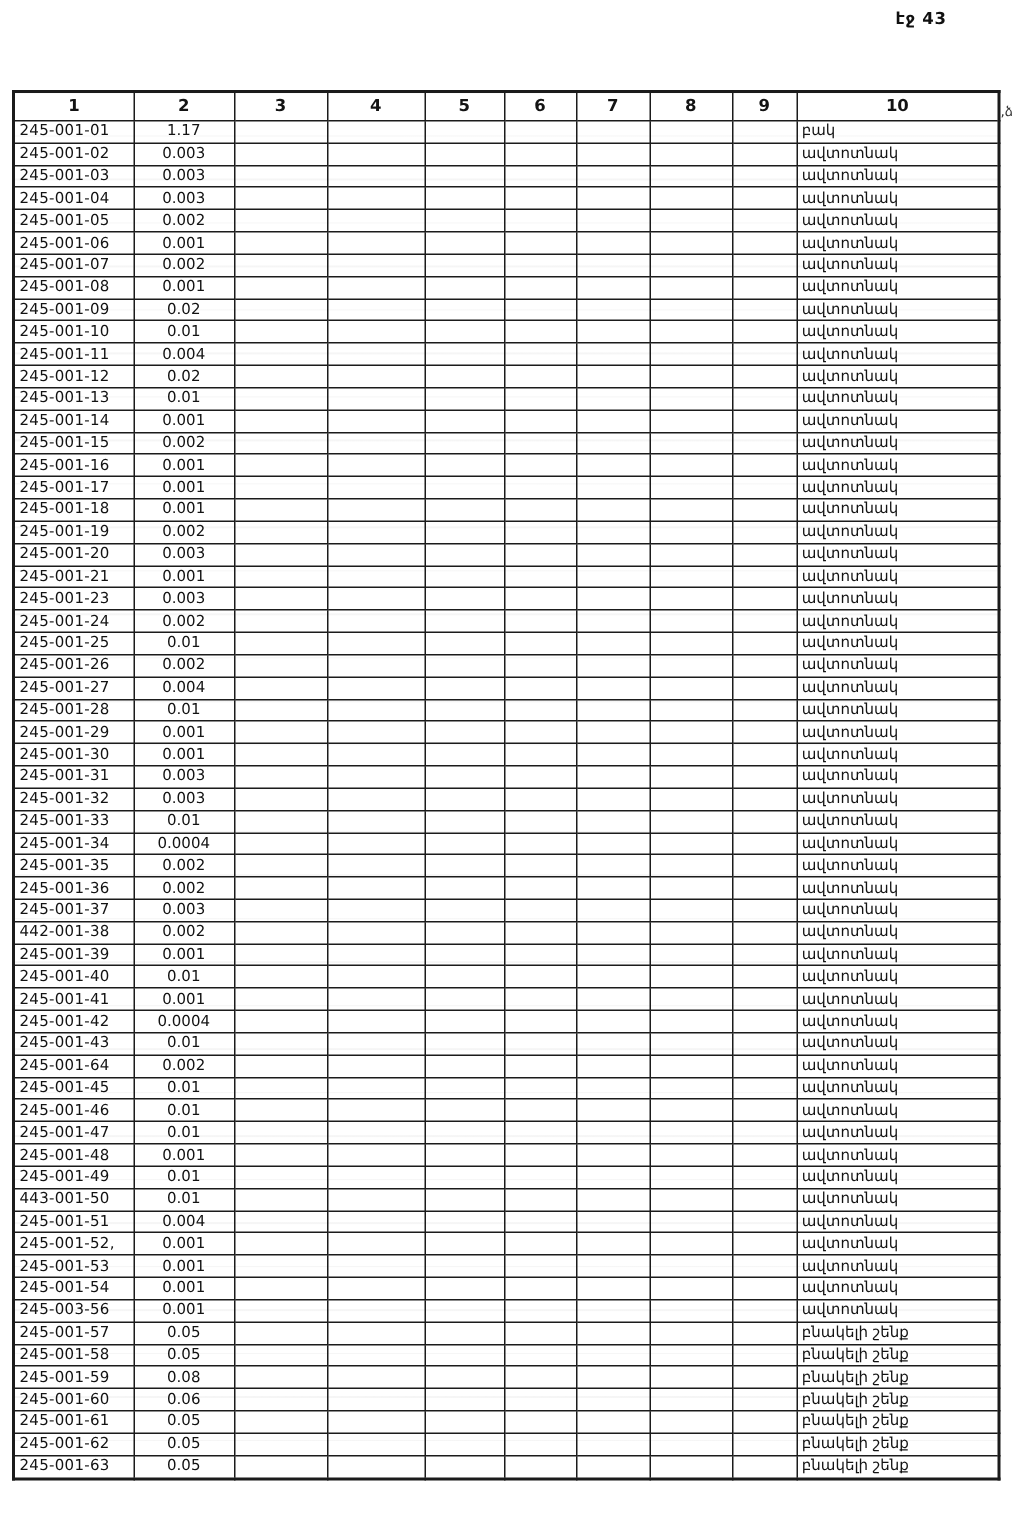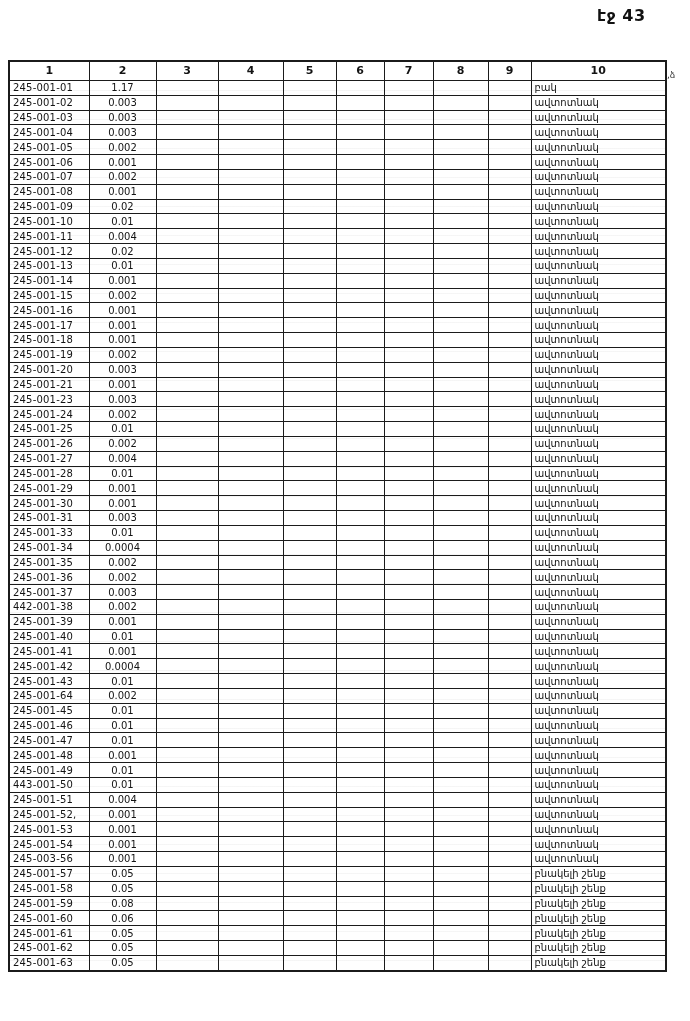--- a/index.html
+++ b/index.html
@@ -12,21 +12,21 @@
     height: 1021px;
     position: relative;
     font-family: "DejaVu Sans", sans-serif;
     color: #131313;
     overflow: hidden;
   }
   .page-label {
     position: absolute;
     top: 6px;
     left: 597px;
-    font-size: 16px;
+    font-size: 11px;
     font-weight: bold;
     letter-spacing: 0.5px;
     color: #111;
   }
   .margin-note {
     position: absolute;
     top: 70px;
     left: 667px;
     font-size: 9px;
     color: #333;
@@ -462,20 +462,32 @@
         <td class="empty"></td>
         <td class="empty"></td>
         <td class="empty"></td>
         <td class="empty"></td>
         <td class="empty"></td>
         <td class="empty"></td>
         <td class="empty"></td>
         <td class="desc">ավտոտնակ</td>
       </tr>
       <tr>
+        <td class="code">245-001-32</td>
+        <td class="value">0.003</td>
+        <td class="empty"></td>
+        <td class="empty"></td>
+        <td class="empty"></td>
+        <td class="empty"></td>
+        <td class="empty"></td>
+        <td class="empty"></td>
+        <td class="empty"></td>
+        <td class="desc">ավտոտնակ</td>
+      </tr>
+      <tr>
         <td class="code">245-001-33</td>
         <td class="value">0.01</td>
         <td class="empty"></td>
         <td class="empty"></td>
         <td class="empty"></td>
         <td class="empty"></td>
         <td class="empty"></td>
         <td class="empty"></td>
         <td class="empty"></td>
         <td class="desc">ավտոտնակ</td>

